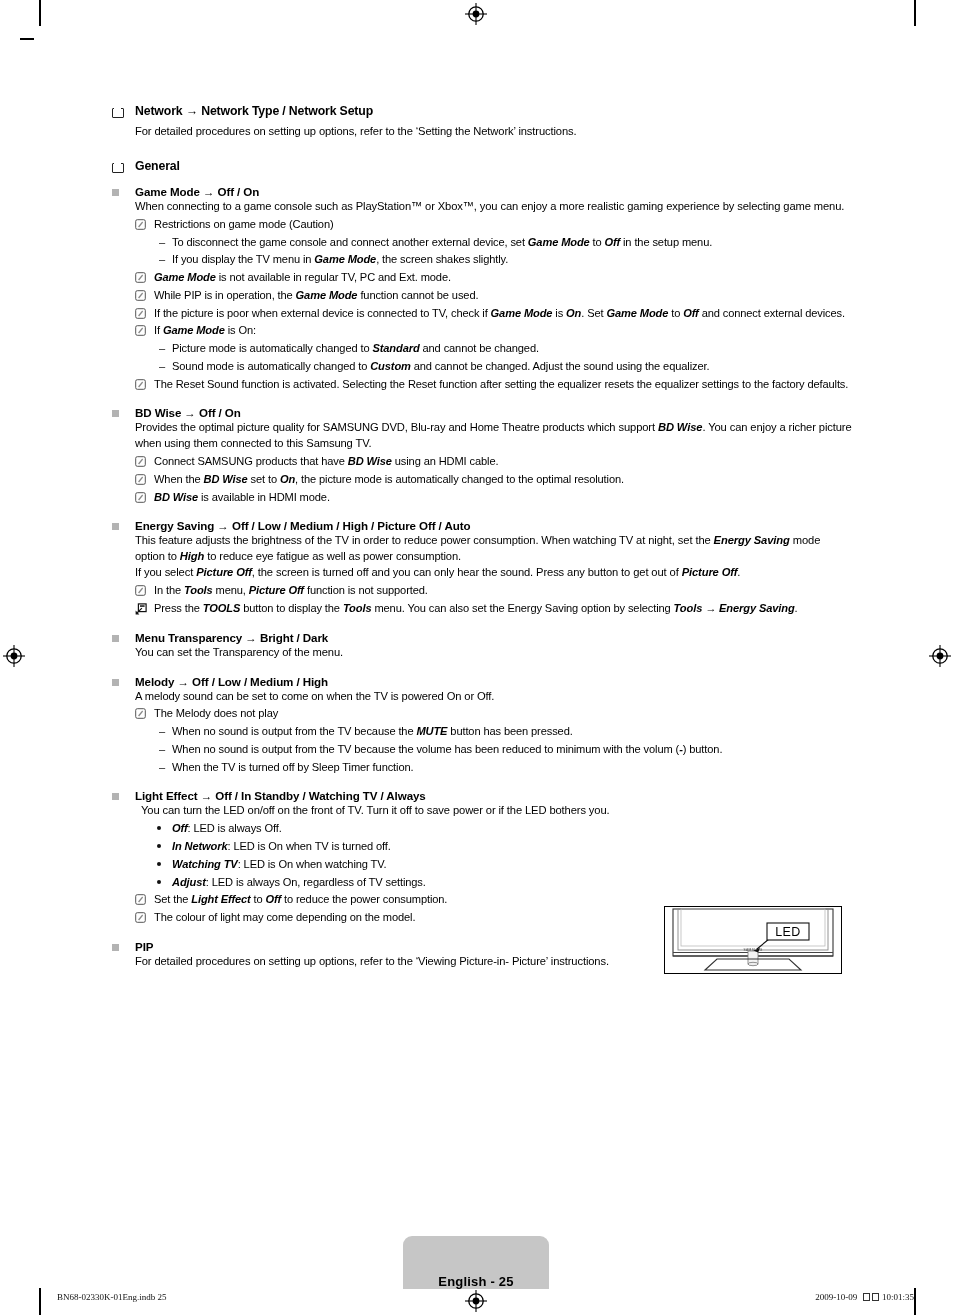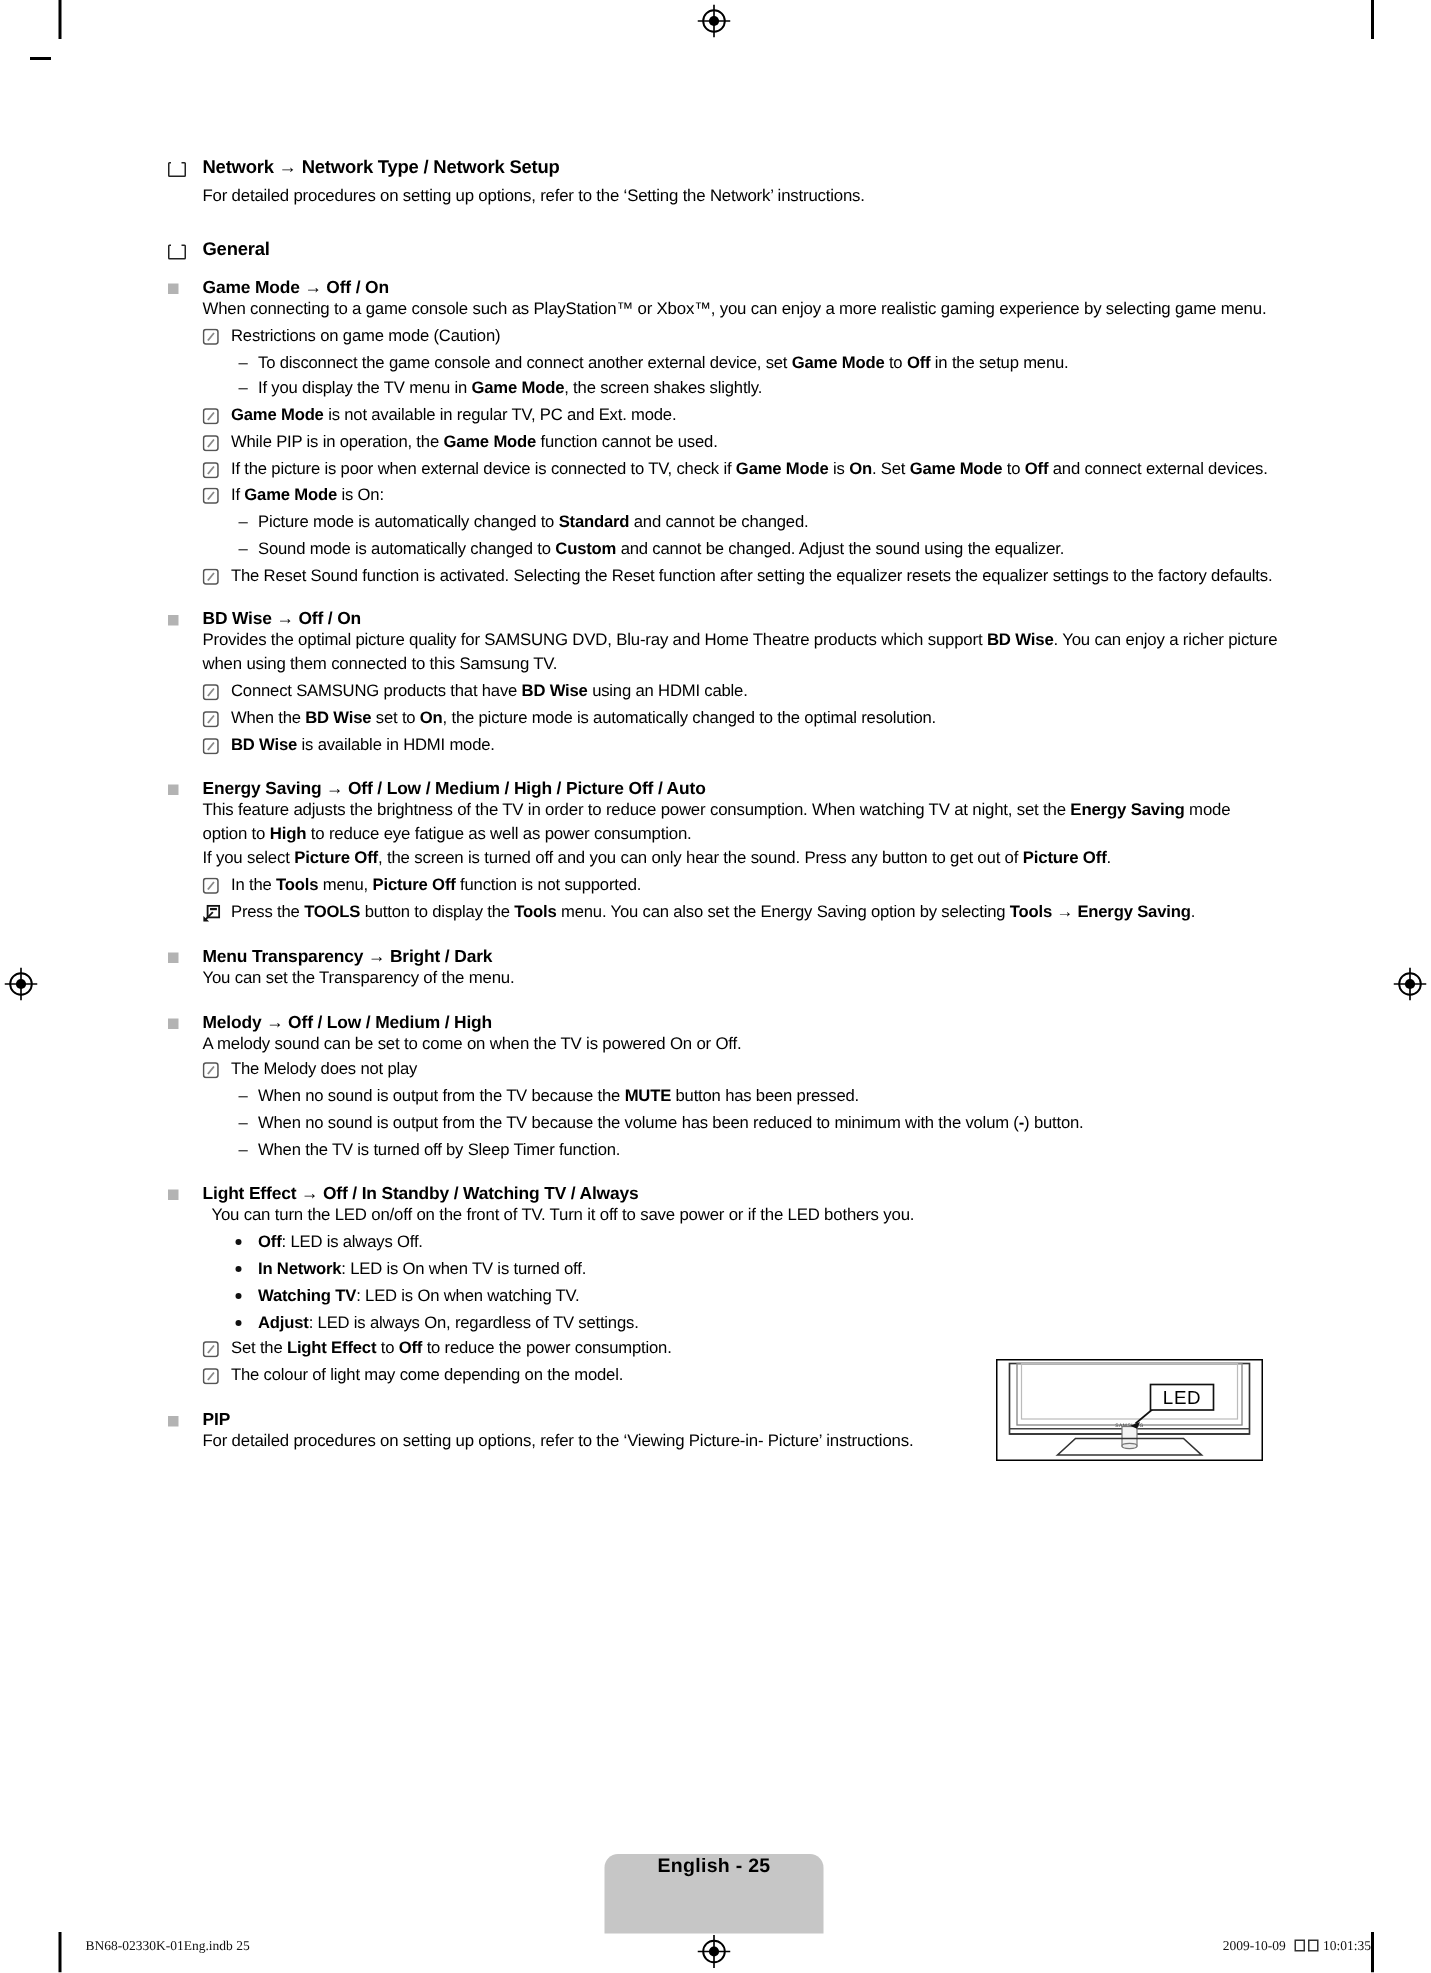--- a/index.html
+++ b/index.html
@@ -150,21 +150,21 @@
   }
   .rbul .rdot {
     flex: 0 0 auto;
     width: 4px; height: 4px;
     border-radius: 50%;
     background: #111;
     margin-right: 11px;
     margin-top: 5px;
   }
 
-  b, strong { font-weight: bold; }
+  b, strong { font-weight: bold; font-style: italic; }
 
   
   .tv-figure {
     position: absolute;
     left: 664px;
     top: 906px;
     width: 178px;
     height: 68px;
     border: 1px solid #000;
     background: #ffffff;
@@ -174,21 +174,21 @@
   
   .page-badge {
     position: absolute;
     left: 403px;
     top: 1236px;
     width: 146px;
     height: 53px;
     background: #c6c6c6;
     border-radius: 9px 9px 0 0;
     display: flex;
-    align-items: flex-start;
+    align-items: flex-end;
     justify-content: center;
     font-size: 13px;
     font-weight: bold;
     letter-spacing: 0.2px;
     color: #000;
   }
 
   
   .print-footer {
     position: absolute;

